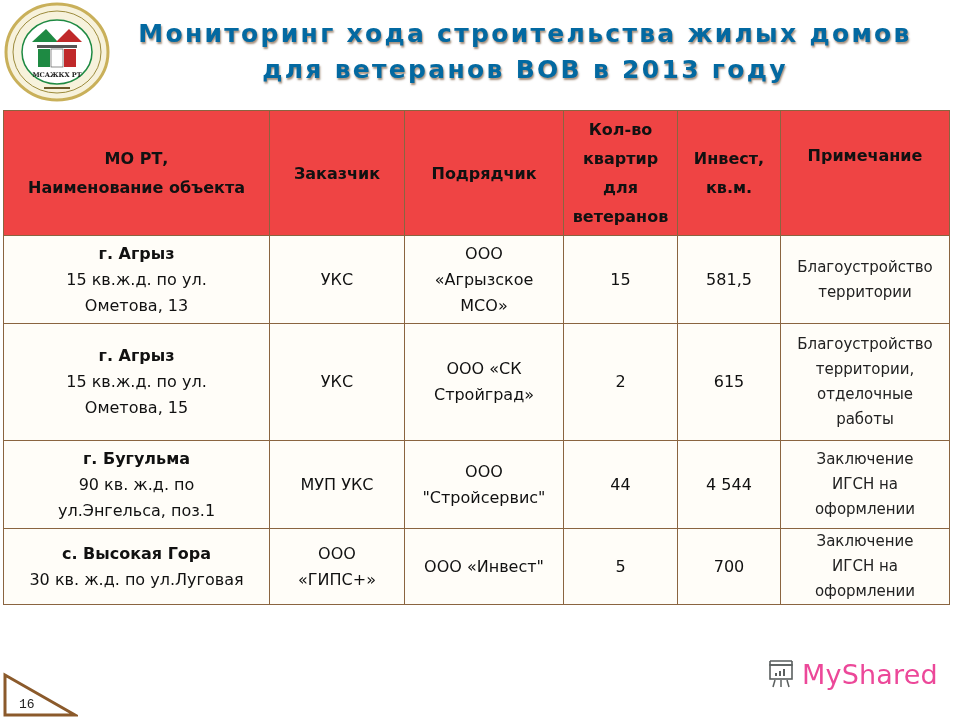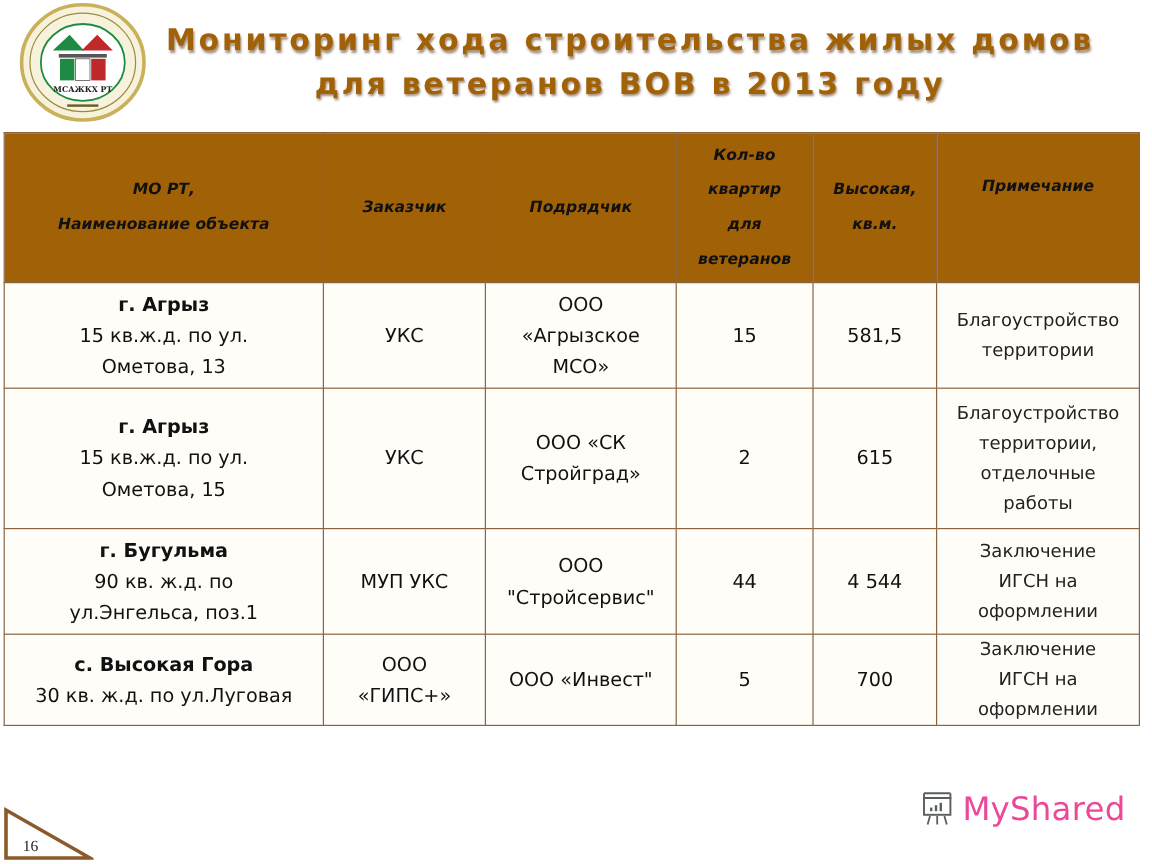--- a/index.html
+++ b/index.html
@@ -3,66 +3,65 @@
 <meta charset="utf-8">
 <style>
   html, body { margin:0; padding:0; }
   body {
     width:960px; height:720px; position:relative; overflow:hidden;
     background:#ffffff;
     font-family:"DejaVu Sans","Liberation Sans",sans-serif;
     color:#111;
   }
   .logo {
-    position:absolute; left:16px; top:2px; width:106px; height:100px;
+    position:absolute; left:4px; top:2px; width:106px; height:100px;
   }
   .title {
     position:absolute; left:120px; top:16px; width:810px;
     text-align:center;
     font-family:"DejaVu Sans",sans-serif;
     font-weight:bold; font-size:25px; line-height:36px;
     letter-spacing:2.3px;
-    color:#a16207;
+    color:#0369a1;
     text-shadow: 1px 2px 2px rgba(90,50,15,0.55);
   }
   .title div { white-space:nowrap; }
   table.grid {
     position:absolute; left:3px; top:110px;
     width:946px; border-collapse:collapse; table-layout:fixed;
     font-family:"DejaVu Sans","Liberation Sans",sans-serif;
   }
   table.grid td, table.grid th {
     border:1.5px solid #8a6440;
     text-align:center; vertical-align:middle;
     padding:0 3px;
     font-size:16px; line-height:26px;
   }
   table.grid th {
-    background:#a16207;
-    font-weight:bold; font-size:13px; line-height:29px;
+    background:#ef4444;
+    font-weight:bold; font-size:16px; line-height:29px;
     color:#111;
-    font-style:italic;
   }
   table.grid th.head-note { vertical-align:top; padding-top:30px; }
   table.grid tr.head { height:125px; }
   table.grid td { background:#fffdf8; font-weight:normal; }
   table.grid td .bold { font-weight:bold; display:block; }
   table.grid td .line { display:block; }
   table.grid td.num { font-size:16px; }
   table.grid td.note { font-size:15px; line-height:25px; color:#222;margin-top:16px; }
   tr.r1 { height:88px; }
   tr.r2 { height:117px; }
   tr.r3 { height:88px; }
   tr.r4 { height:65px; }
   .page-tri {
     position:absolute; left:2px; top:672px; width:76px; height:46px;
   }
   .page-num {
     position:absolute; left:19px; top:697px; font-size:13px; color:#222;
-    font-family:Liberation Serif, serif;
+    font-family:Liberation Mono, monospace;
     text-align:right;
   }
   .watermark {
     position:absolute; left:766px; top:656px; height:36px;
     display:flex; align-items:center; gap:6px;
   }
   .watermark-text {
     font-family:"DejaVu Sans",sans-serif;
     font-size:27px; color:#ec4899; letter-spacing:0.2px;
   }
@@ -110,21 +109,21 @@
     </th>
     <th>Заказчик</th>
     <th>Подрядчик</th>
     <th>
       <span style="display:block">Кол-во</span>
       <span style="display:block">квартир</span>
       <span style="display:block">для</span>
       <span style="display:block">ветеранов</span>
     </th>
     <th>
-      <span style="display:block">Высокая,</span>
+      <span style="display:block">Инвест,</span>
       <span style="display:block">кв.м.</span>
     </th>
     <th class="head-note">Примечание</th>
   </tr>
 
   <tr class="r1">
     <td>
       <span class="bold">г. Агрыз</span>
       <span class="line">15 кв.ж.д. по ул.</span>
       <span class="line">Ометова, 13</span>

